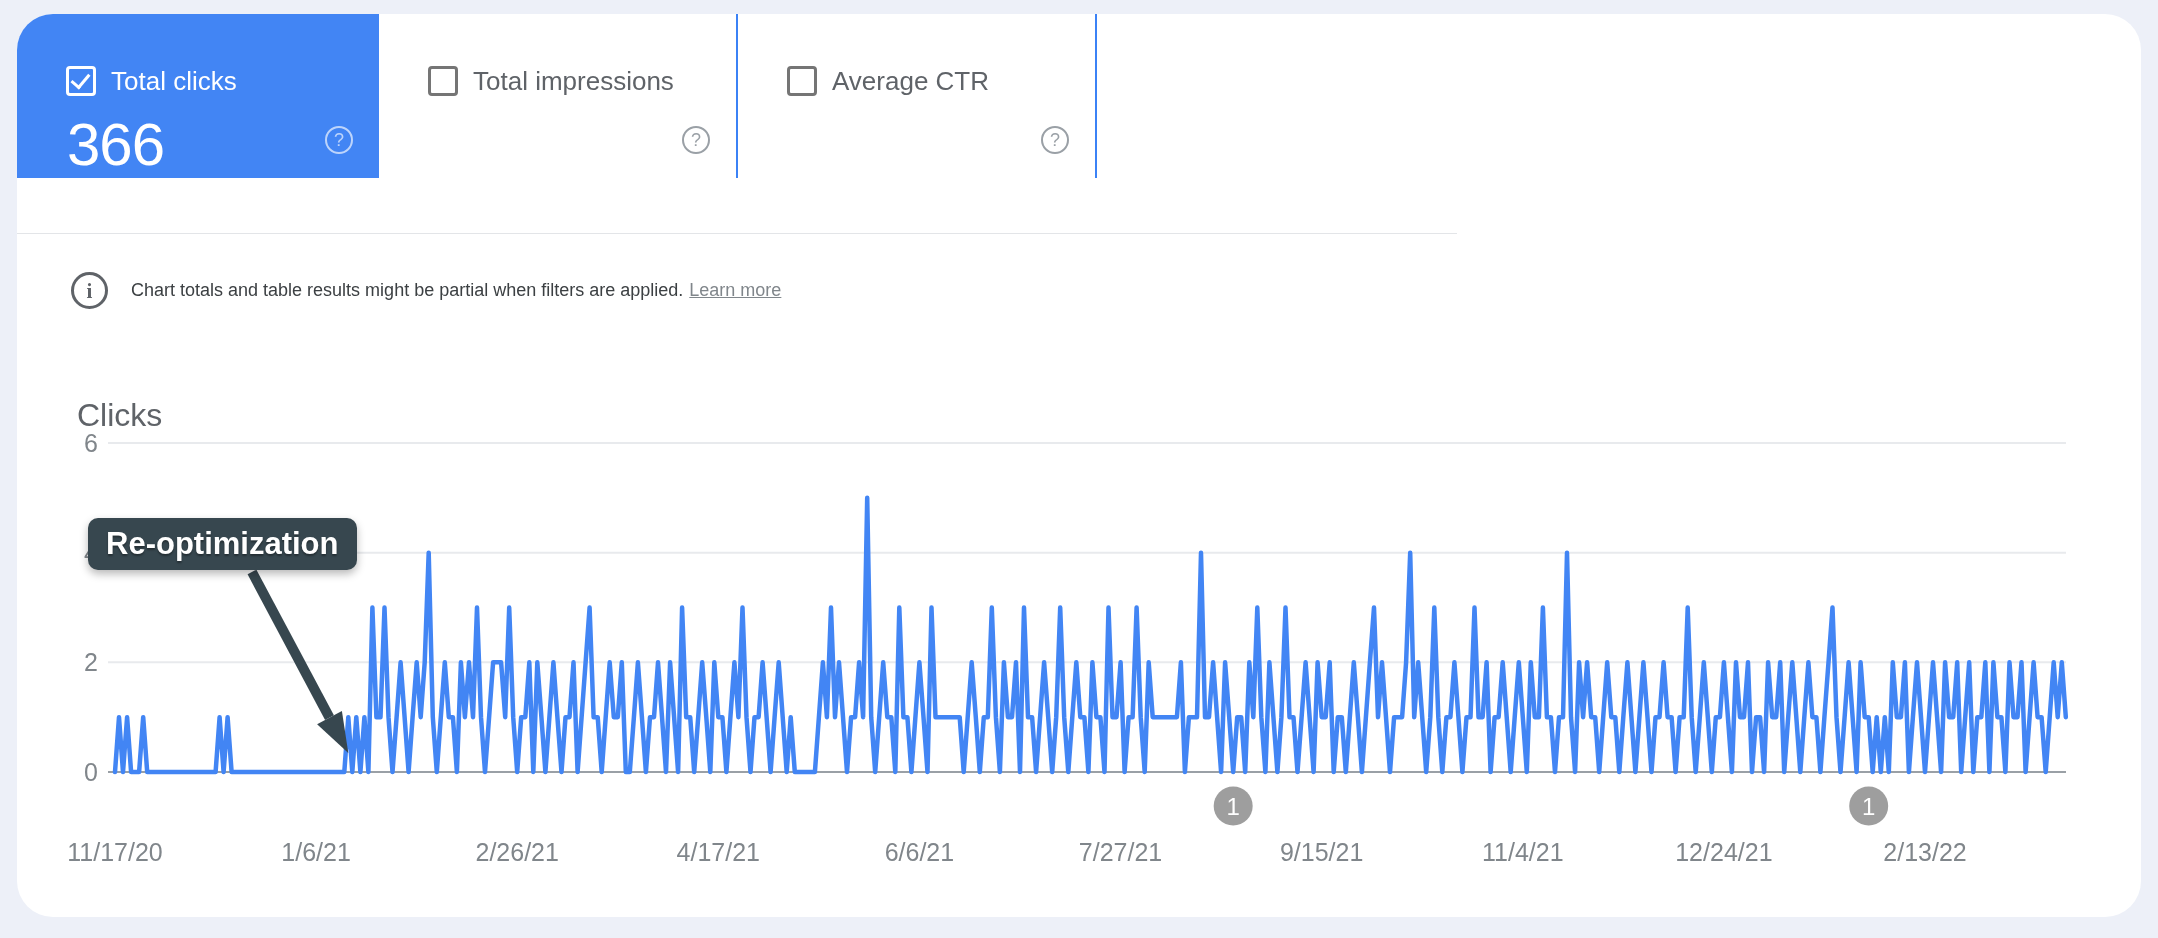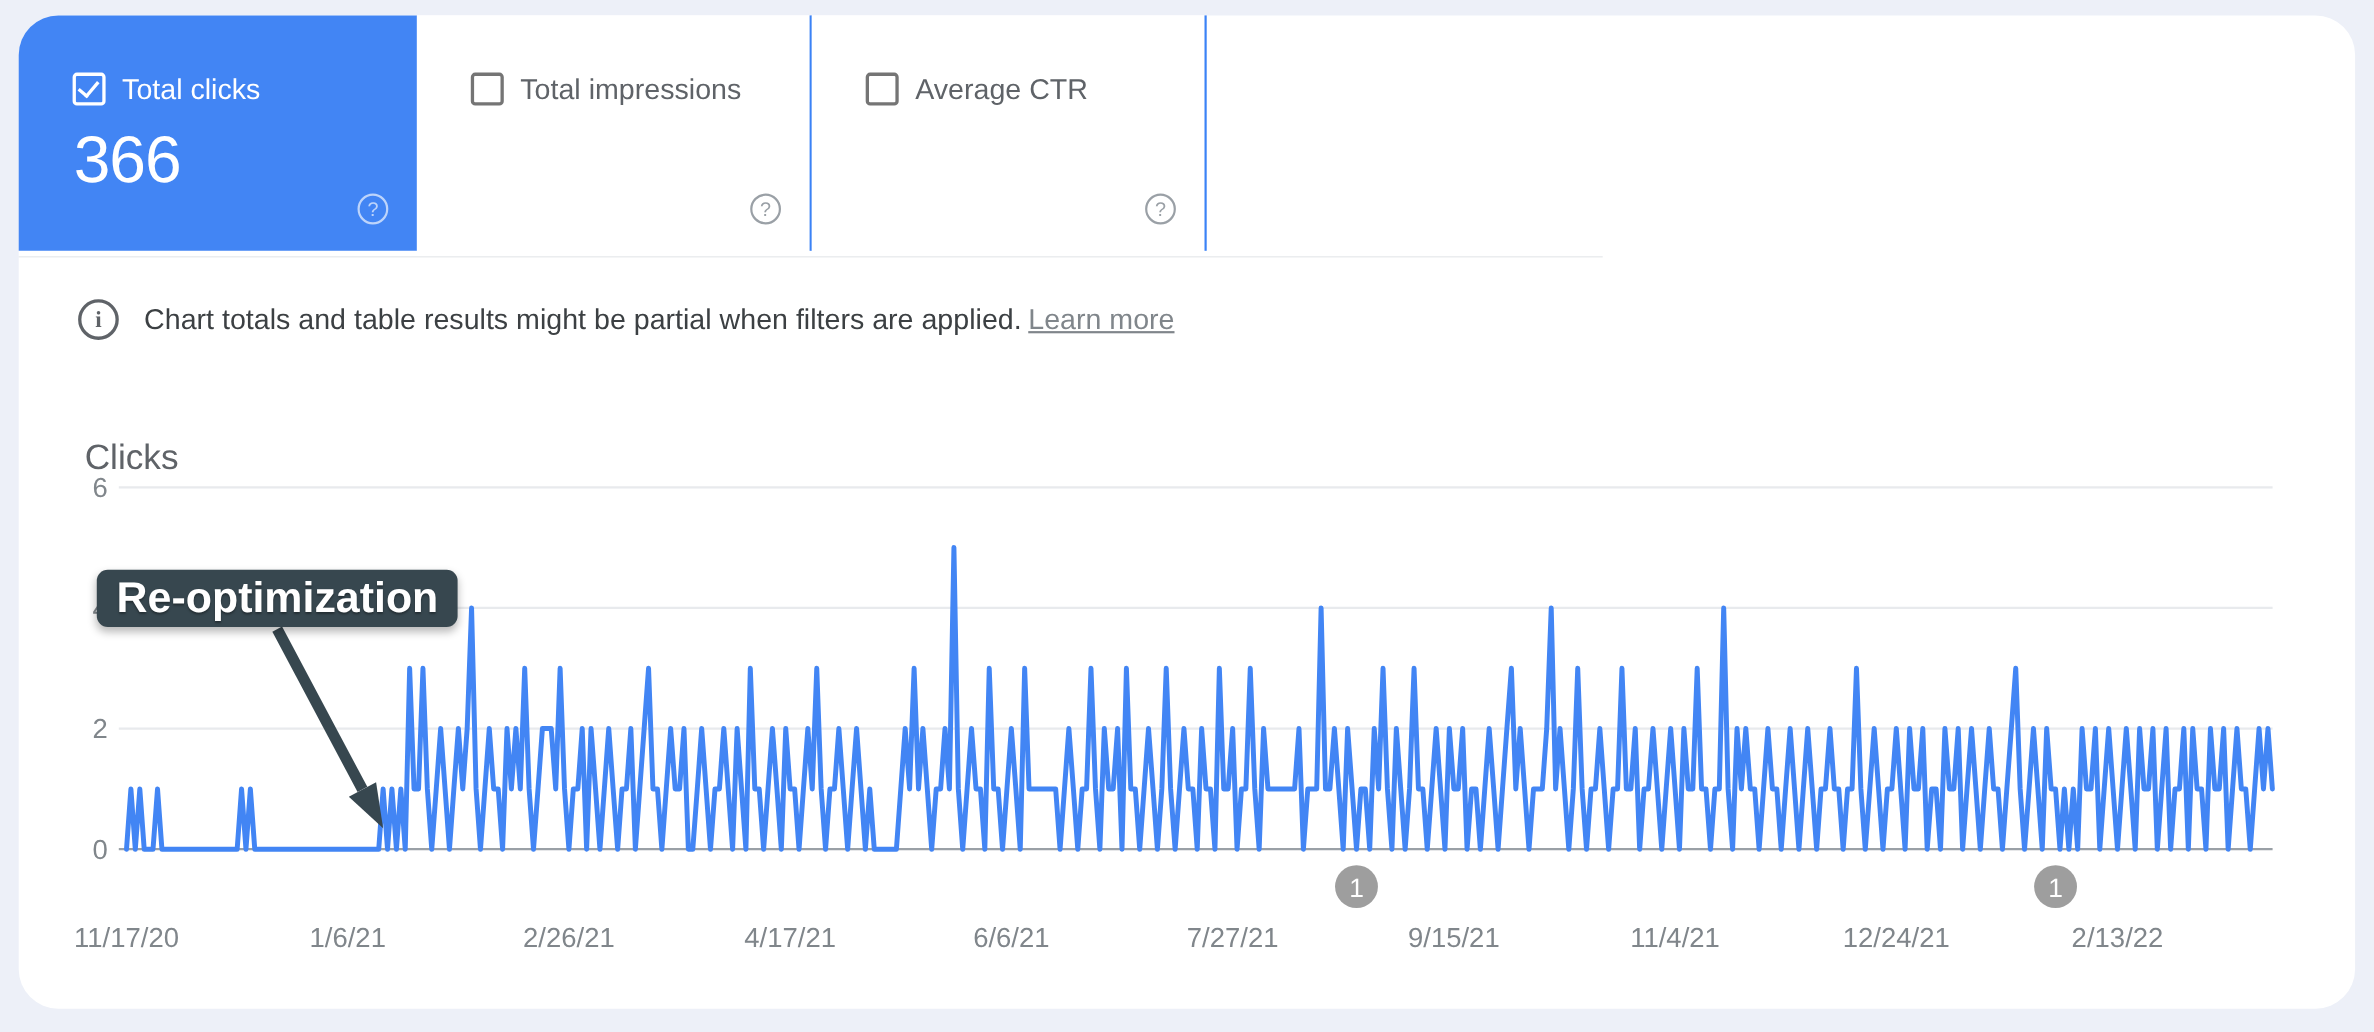--- a/index.html
+++ b/index.html
@@ -1,20 +1,20 @@
 <!DOCTYPE html>
 <html><head>
 <meta charset="utf-8">
 <style>
   html,body{margin:0;padding:0;background:#edf0f8;font-family:"Liberation Sans",sans-serif;}
   #page{position:relative;width:2158px;height:938px;background:#edf0f8;overflow:hidden;}
   #panel{position:absolute;left:17px;top:14px;width:2124px;height:903px;background:#ffffff;border-radius:36px;}
 
   
-  .card{position:absolute;top:14px;height:214px;background:#ffffff;box-sizing:border-box;cursor:pointer;}
+  .card{position:absolute;top:14px;height:164px;background:#ffffff;box-sizing:border-box;cursor:pointer;}
   .card.sep{border-right:2px solid #3b82f6;}
   #card-0{left:17px;width:362px;background:#4285f4;border-top-left-radius:36px;}
   #card-1{left:379px;width:359px;}
   #card-2{left:738px;width:359px;}
   #card-3{left:1097px;width:360px;}
   #cards-bottom-border{position:absolute;left:17px;top:233px;width:1440px;height:1px;background:#e3e5e8;}
   .cbx{position:absolute;left:49px;top:52px;width:24px;height:24px;border:3px solid #757575;border-radius:4px;}
   .card.selected .cbx{border-color:#ffffff;}
   .cbx.checked::after{content:"";position:absolute;left:6px;top:1px;width:8px;height:15px;
     border:solid #ffffff;border-width:0 3px 3px 0;transform:rotate(40deg);}
@@ -25,28 +25,28 @@
   .help-icon{position:absolute;right:26px;bottom:24px;width:24px;height:24px;border:2px solid #9aa0a6;
     border-radius:50%;color:#9aa0a6;font-size:18px;line-height:24px;text-align:center;cursor:pointer;}
   .card.selected .help-icon{border-color:rgba(255,255,255,.65);color:rgba(255,255,255,.65);}
   .help-icon::after{content:"?";}
 
   
   #notice{position:absolute;left:71px;top:272px;display:flex;align-items:center;}
   #notice-icon{width:31px;height:31px;border:3px solid #5f6368;border-radius:50%;color:#5f6368;
     font-size:21px;line-height:31px;text-align:center;font-weight:bold;flex:0 0 auto;}
   #notice-icon::after{content:"i";font-family:"Liberation Serif",serif;}
-  #notice-text{margin-left:23px;font-size:26px;color:#3c4043;}
+  #notice-text{margin-left:23px;font-size:18px;color:#3c4043;}
   #notice-link{color:#80868b;text-decoration:underline;cursor:pointer;margin-left:6px;}
 
   
   #ylabel{position:absolute;left:77px;top:397px;font-size:32px;color:#5f6368;}
   #chart-svg{position:absolute;left:0;top:0;width:2158px;height:938px;pointer-events:none;}
   #annotation{position:absolute;left:88px;top:518px;height:52px;line-height:52px;padding:0 18px;
-    background:#37474f;border-radius:10px;color:#ffffff;font-size:39px;font-weight:bold;
+    background:#37474f;border-radius:10px;color:#ffffff;font-size:31px;font-weight:bold;
     box-shadow:0 4px 8px rgba(0,0,0,.28);text-shadow:0 2px 2px rgba(0,0,0,.35);white-space:nowrap;}
 </style>
 </head>
 <body>
 
 <div id="page">
   <div id="panel"></div>
 
   <div class="card selected" id="card-0">
     <span class="cbx checked"></span>

